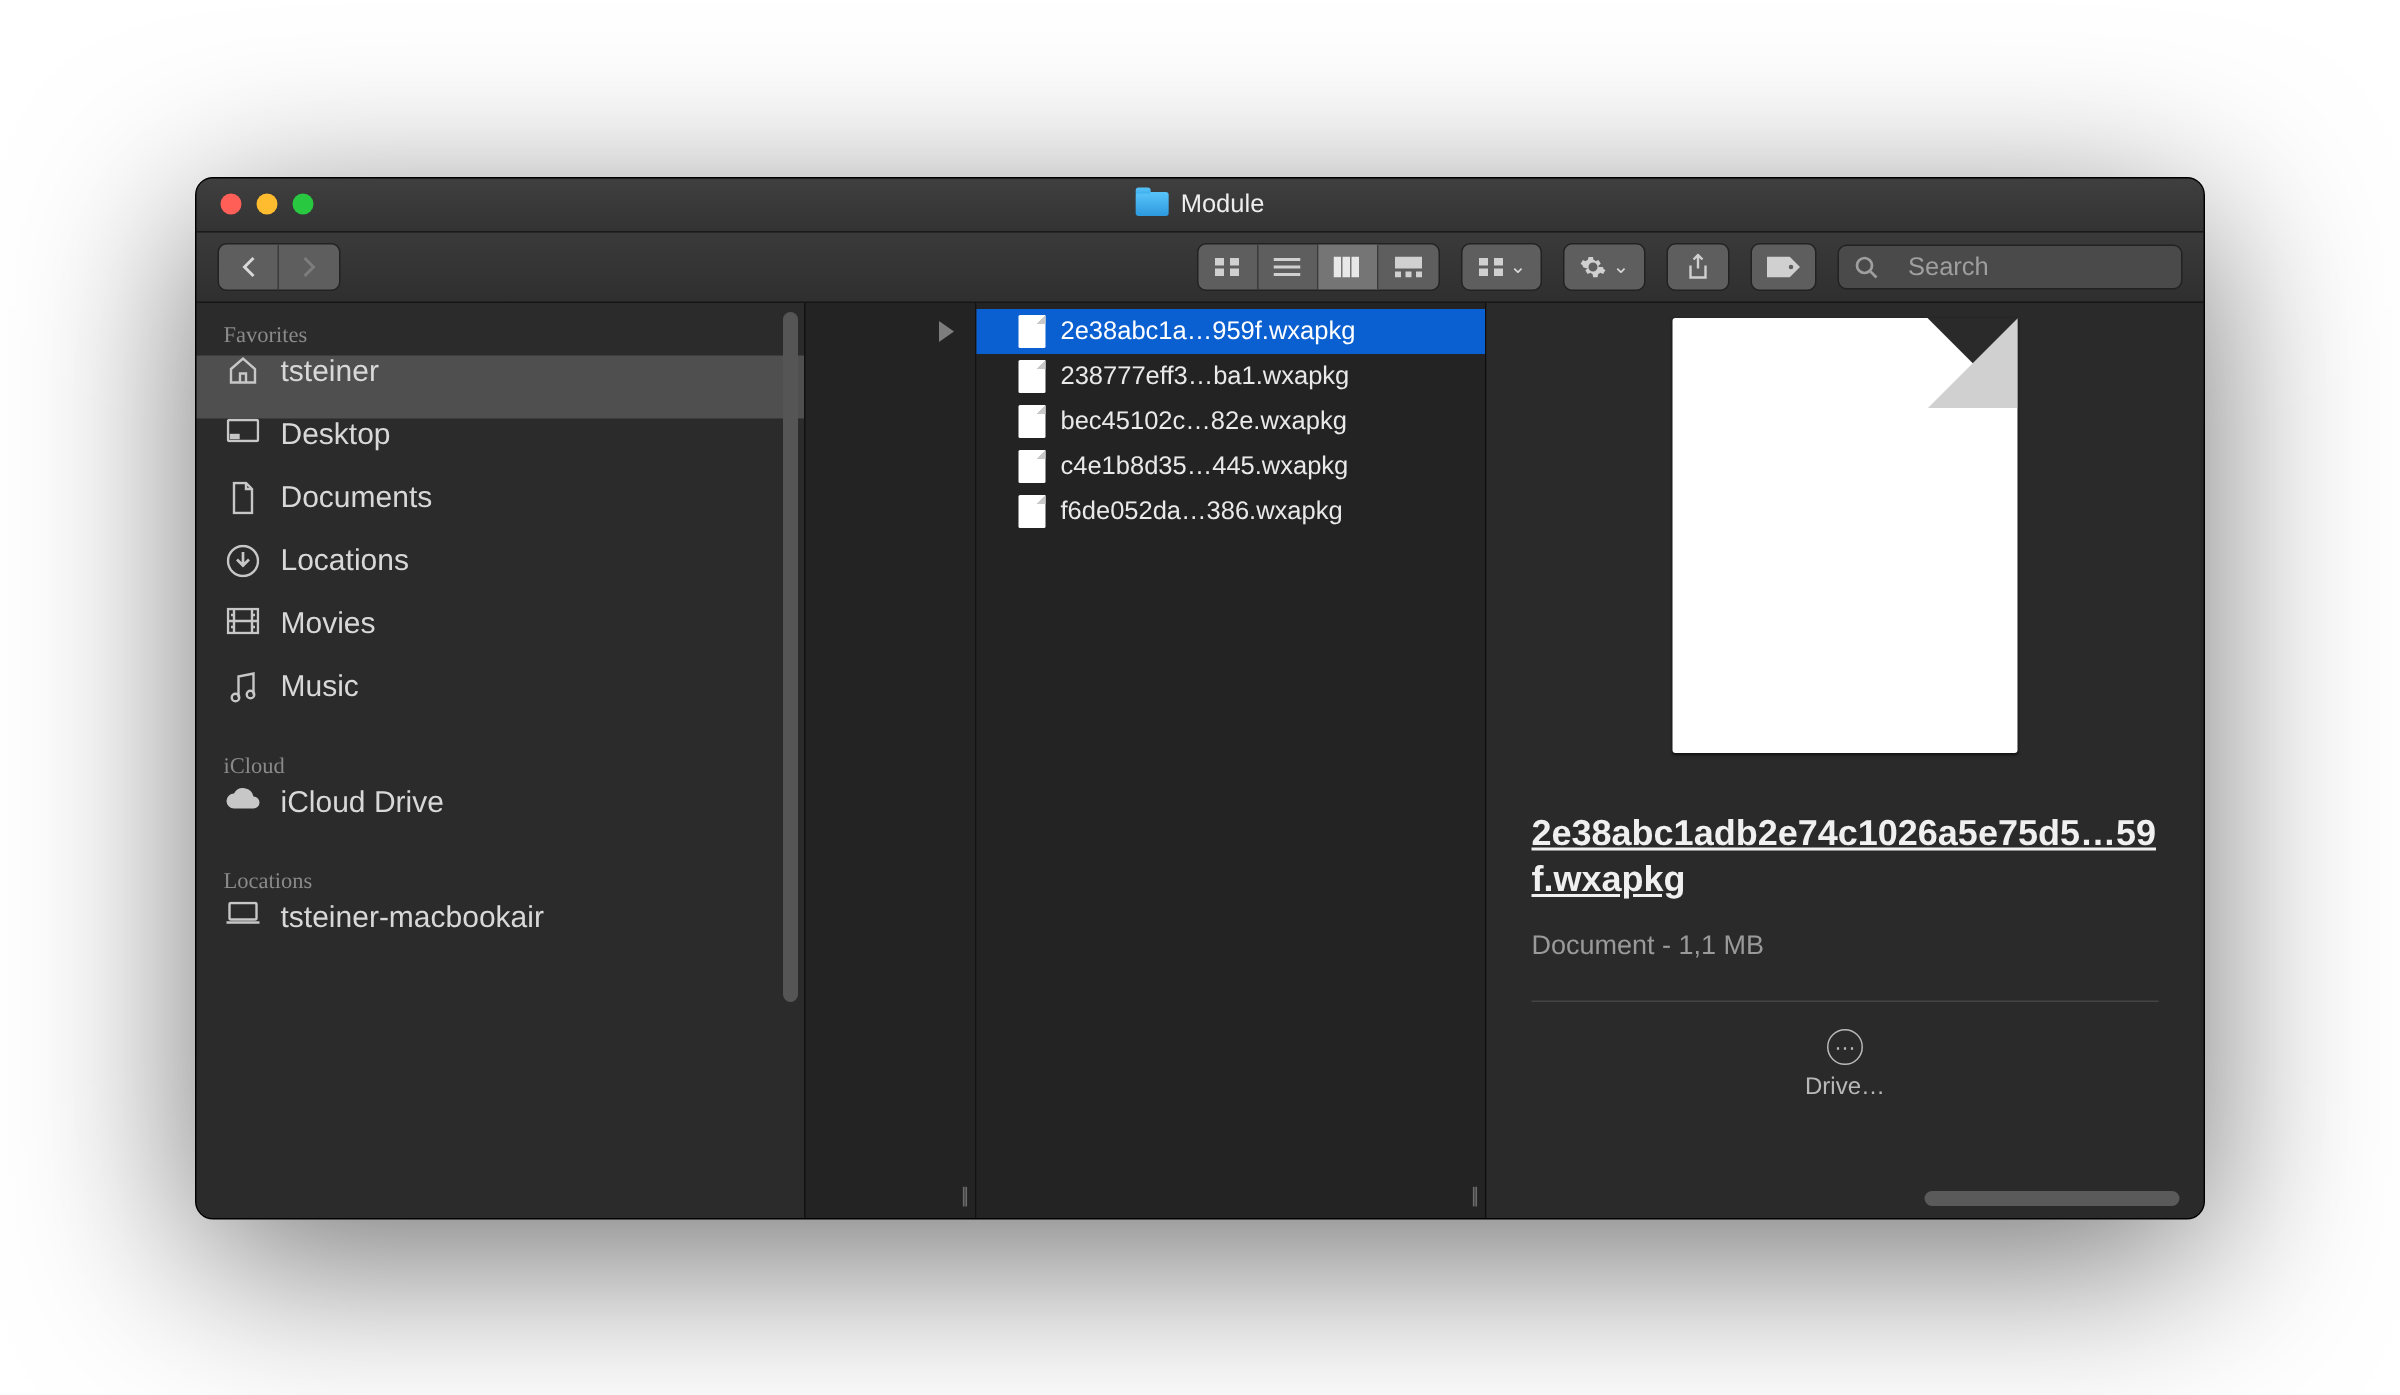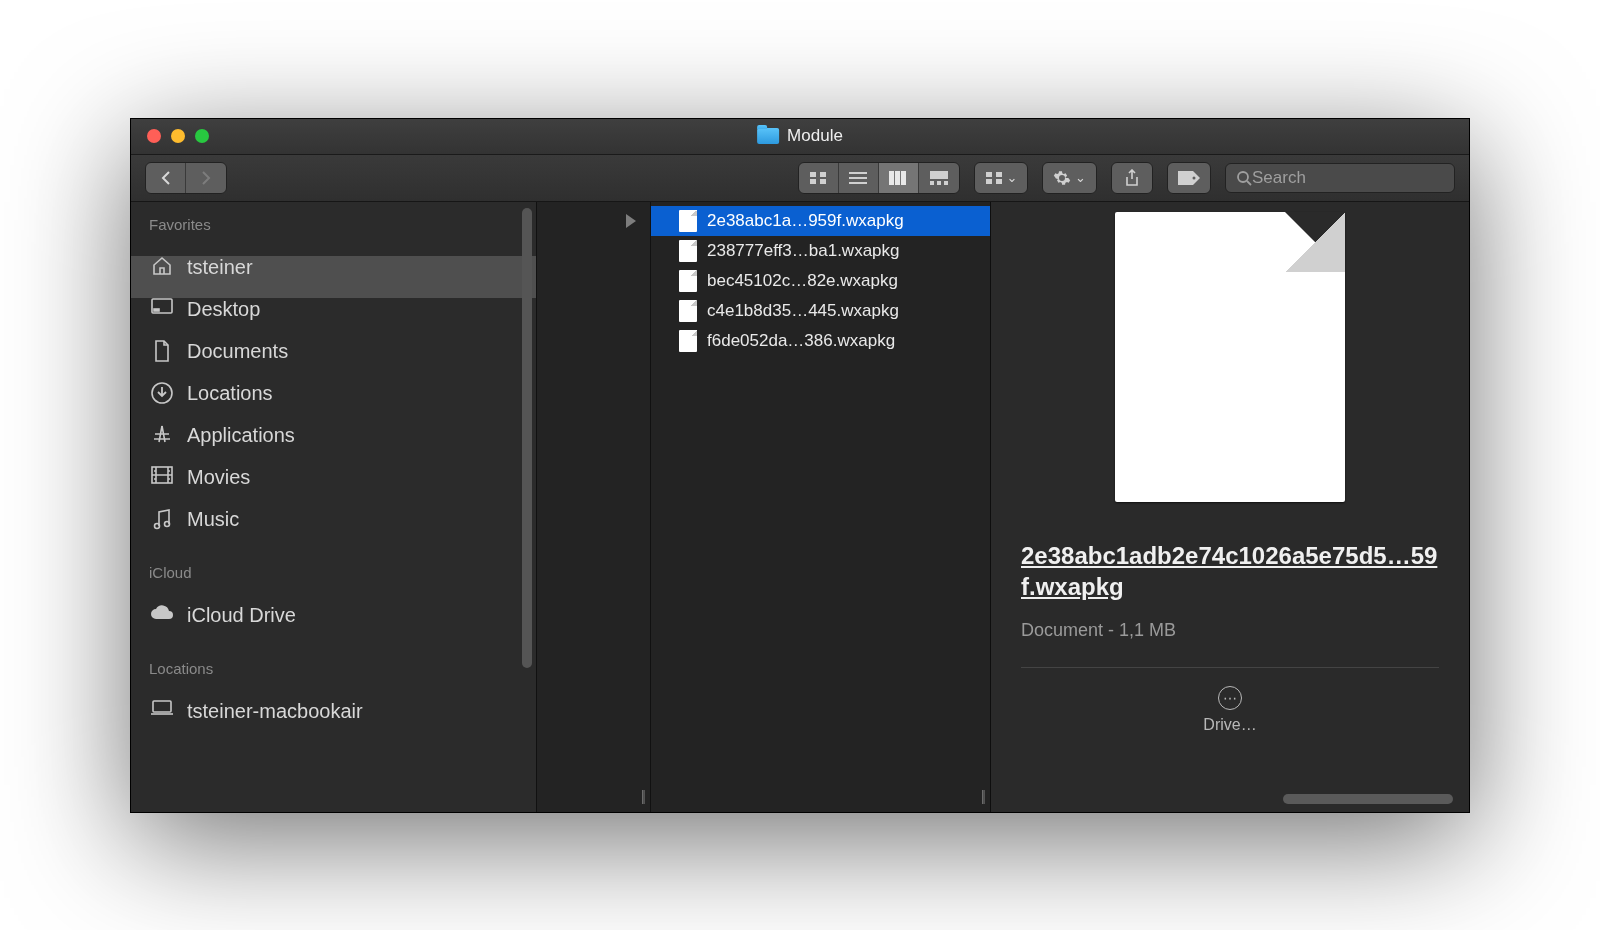--- a/index.html
+++ b/index.html
@@ -8,21 +8,21 @@
     display: flex; align-items: center; justify-content: center;
     font-family: -apple-system, "Helvetica Neue", Arial, sans-serif;
     background: #fff;
   }
   .shadow-wrap {
     filter: drop-shadow(0 28px 60px rgba(0,0,0,.55));
   }
   .window {
     width: 1340px; height: 695px;
     background: #2a2a2a;
-    border-radius: 0;
+    border-radius: 12px;
     overflow: hidden;
     display: flex; flex-direction: column;
     color: #dcdcdc;
     border: 1px solid #000;
   }
 
   
   .titlebar {
     height: 36px;
     background: linear-gradient(#3f3f3f,#333333);
@@ -67,21 +67,21 @@
     height: 30px; min-width: 40px; padding: 0 10px;
     display: flex; align-items: center; justify-content: center;
     color: #d8d8d8; font-size: 15px;
     border-right: 1px solid #3a3a3a;
   }
   .tool-btn:last-child { border-right: none; }
   .tool-btn.active { background: #757575; }
   .tool-btn.disabled { color: #7d7d7d; }
   .spacer-flex { flex: 1; }
   .search-wrap {
-    display: flex; align-items: center; gap: 0;
+    display: flex; align-items: center; gap: 20px;
     background: #4a4a4a; border: 1px solid #222;
     border-radius: 6px; height: 30px; width: 230px;
     padding: 0 10px; color: #9f9f9f; font-size: 17px;
   }
   .chev { font-size: 13px; }
   svg { display: block; }
 
   
   .body { flex: 1; display: flex; min-height: 0; }
 
@@ -89,21 +89,22 @@
     width: 405px; background: #2b2b2b;
     display: flex; flex-direction: column;
     position: relative;
   }
   .side-scroll {
     position: absolute; right: 4px; top: 6px; width: 10px; height: 460px;
     background: #555; border-radius: 5px;
   }
   .side-heading {
     font-size: 15px; color: #8a8a8a; font-weight: 500;
-    padding: 14px 18px 23px;
+    padding: 14px 18px 4px;
+    font-family: Liberation Serif, serif;
   }
   .side-item {
     display: flex; align-items: flex-start; gap: 12px;
     height: 42px; padding: 0 18px;
     font-size: 20px; color: #d8d8d8;
   }
   .side-item.selected { background: #4f4f4f; }
   .side-icon { width: 26px; display:flex; justify-content:center; color:#c7c7c7; }
 
   .column-narrow {
@@ -333,28 +334,20 @@
         <span>Documents</span>
       </div>
       <div class="side-item">
         <span class="side-icon">
               <svg width="22" height="22" viewBox="0 0 22 22" fill="#c7c7c7">
                 <circle cx="11" cy="11" r="10" fill="none" stroke="#c7c7c7" stroke-width="1.6"></circle>
                 <path d="M11 5v8M7 10l4 4 4-4" fill="none" stroke="#c7c7c7" stroke-width="1.8"></path>
               </svg>
             </span>
         <span>Locations</span>
-      </div>
-      <div class="side-item">
-        <span class="side-icon">
-              <svg width="22" height="22" viewBox="0 0 22 22" fill="none" stroke="#c7c7c7" stroke-width="1.6">
-                <path d="M11 2l3 16M11 2L8 18M4 10h14M3 15h16"></path>
-              </svg>
-            </span>
-        <span>Applications</span>
       </div>
       <div class="side-item">
         <span class="side-icon">
               <svg width="22" height="18" viewBox="0 0 22 18" fill="none" stroke="#c7c7c7" stroke-width="1.6">
                 <rect x="1" y="1" width="20" height="16"></rect>
                 <path d="M5 1v16M17 1v16M1 9h20M3 5h2M3 13h2M17 5h2M17 13h2"></path>
               </svg>
             </span>
         <span>Movies</span>
       </div>

